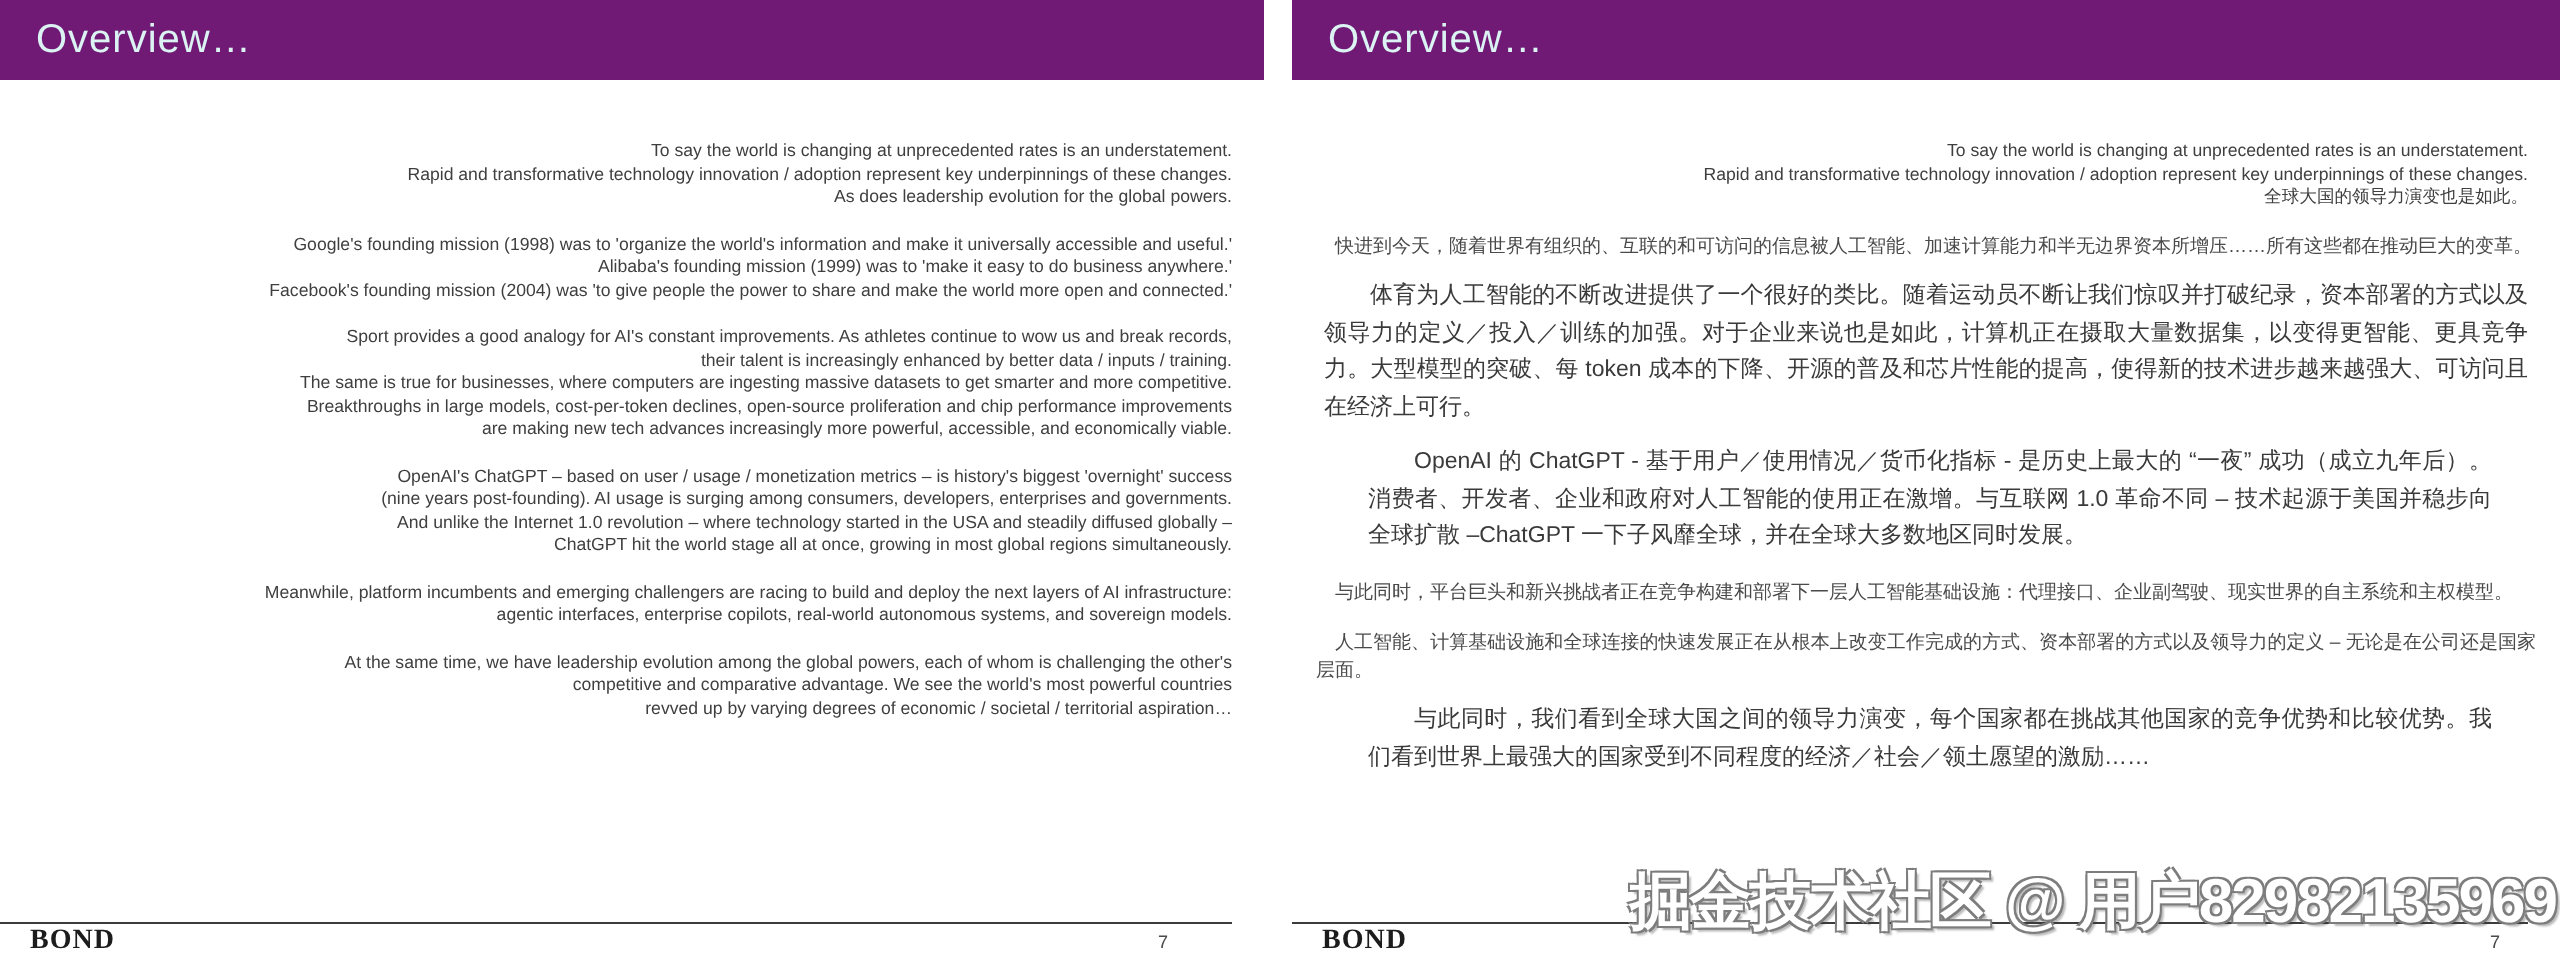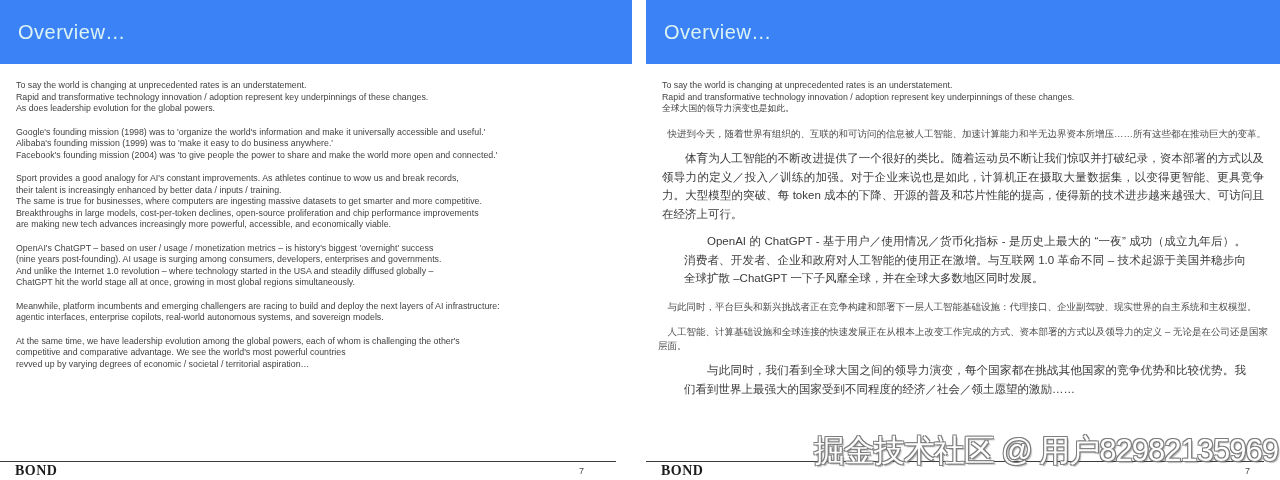--- a/index.html
+++ b/index.html
@@ -14,43 +14,43 @@
   .slide {
     position: relative;
     height: 480px;
     background: #ffffff;
     overflow: hidden;
     flex: 0 0 auto;
   }
   .slide-en { width: 632px; margin-right: 14px; }
   .slide-cn { width: 634px; }
   .slide-header {
-    height: 64px;
-    background: #3b82f6;
+    height: 40px;
+    background: #701a75;
     color: #dcf3f3;
     display: flex;
     align-items: center;
     padding-left: 18px;
     font-size: 20px;
     letter-spacing: 0.5px;
     box-sizing: border-box;
   }
   .slide-body {
     position: absolute;
     top: 56px; left: 0; right: 0; bottom: 20px;
     padding: 14px 8px 0 8px;
     overflow: hidden;
     box-sizing: border-box;
   }
   .para { white-space: pre-line; color: #3f3f3f; }
   .en-center {
     font-size: 8.8px;
     line-height: 11.5px;
-    text-align: left;
-    margin: 10px 8px 12px 8px;
+    text-align: right;
+    margin: 0 8px 12px 8px;
   }
   .cjk {
     font-size: 11.5px;
     line-height: 18.5px;
     text-align: justify;
     text-indent: 2em;
     margin: 0 8px 9px 8px;
     color: #3a3a3a;
     white-space: normal;
   }
@@ -83,21 +83,21 @@
     font-size: 14px;
     color: #1c1c1c;
     letter-spacing: 0.5px;
   }
   .pageno { font-size: 9px; color: #4a4a4a; }
   .watermark {
     position: absolute;
     right: 2px;
     bottom: 8px;
     font-size: 31px;
-    font-weight: normal;
+    font-weight: bold;
     color: #ffffff;
     white-space: nowrap;
     z-index: 5;
     letter-spacing: -1px;
     text-shadow:
       -1px -1px 0 #7d7d7d,
        1px -1px 0 #7d7d7d,
       -1px  1px 0 #7d7d7d,
        1px  1px 0 #7d7d7d,
        2px  2px 1px rgba(60,60,60,0.35);

